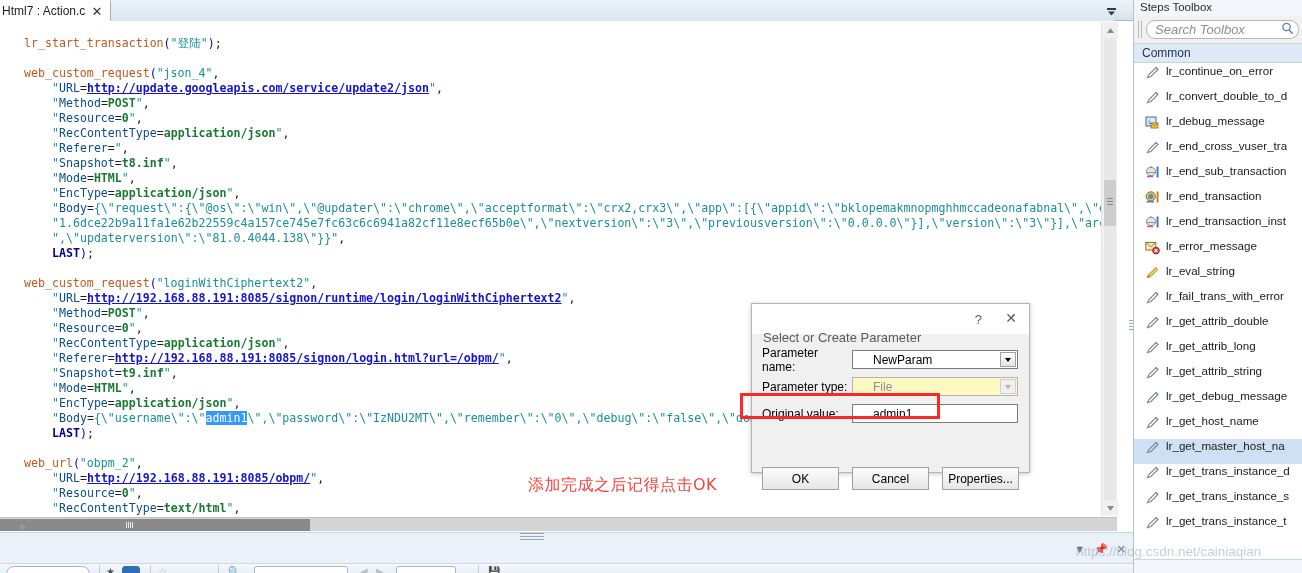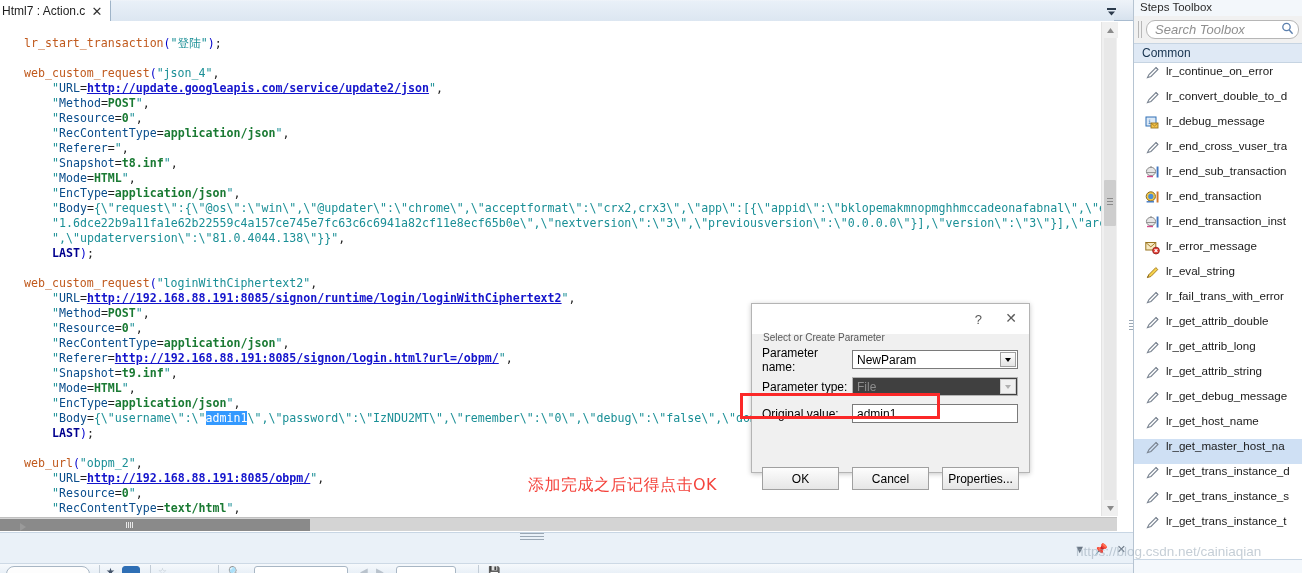--- a/index.html
+++ b/index.html
@@ -198,21 +198,21 @@
     color: #000;
   }
   #dlg-title {
     position: absolute; left: 0; top: 0;
     width: 100%; height: 30px;
     background: #ffffff;
     display: flex; align-items: center;
   }
   #dlg-title-text {
     margin-left: 11px;
-    font-size: 10px;
+    font-size: 13px;
     color: #5a5a5a;
     margin-top: 36px;
   }
   #dlg-help {
     position: absolute; right: 47px; top: 8px;
     font-size: 13px; color: #5a5a5a; cursor: pointer;
   }
   #dlg-close {
     position: absolute; right: 12px; top: 6px;
     font-size: 14px; color: #5a5a5a; cursor: pointer; line-height: 16px;
@@ -223,22 +223,22 @@
     display: flex; align-items: center;
   }
   .dlg-label { width: 90px; font-size: 12px; color:#000; }
   .dlg-field {
     position: relative;
     width: 166px; height: 19px;
     background: #ffffff;
     border: 1px solid #7a7a7a;
     display: flex; align-items: center;
   }
-  .dlg-field.disabled { background:#404040; border-color:#b4b4b4; }
-  .dlg-field .val { padding-left: 4px; font-size: 12px; color: #000; }
+  .dlg-field.disabled { background:#fef9c3; border-color:#b4b4b4; }
+  .dlg-field .val { padding-left: 20px; font-size: 12px; color: #000; }
   .dlg-field.disabled .val { color: #8d8d8d; }
   .dlg-arrow {
     position: absolute; right: 1px; top: 1px;
     width: 16px; height: 15px;
     background: linear-gradient(to bottom,#fdfdfd,#e4e4e4);
     border: 1px solid #a0a0a0;
     display:flex; align-items:center; justify-content:center;
     cursor: pointer;
   }
   .dlg-field.disabled .dlg-arrow { background:#f0f0f0; border-color:#cfcfcf;}

